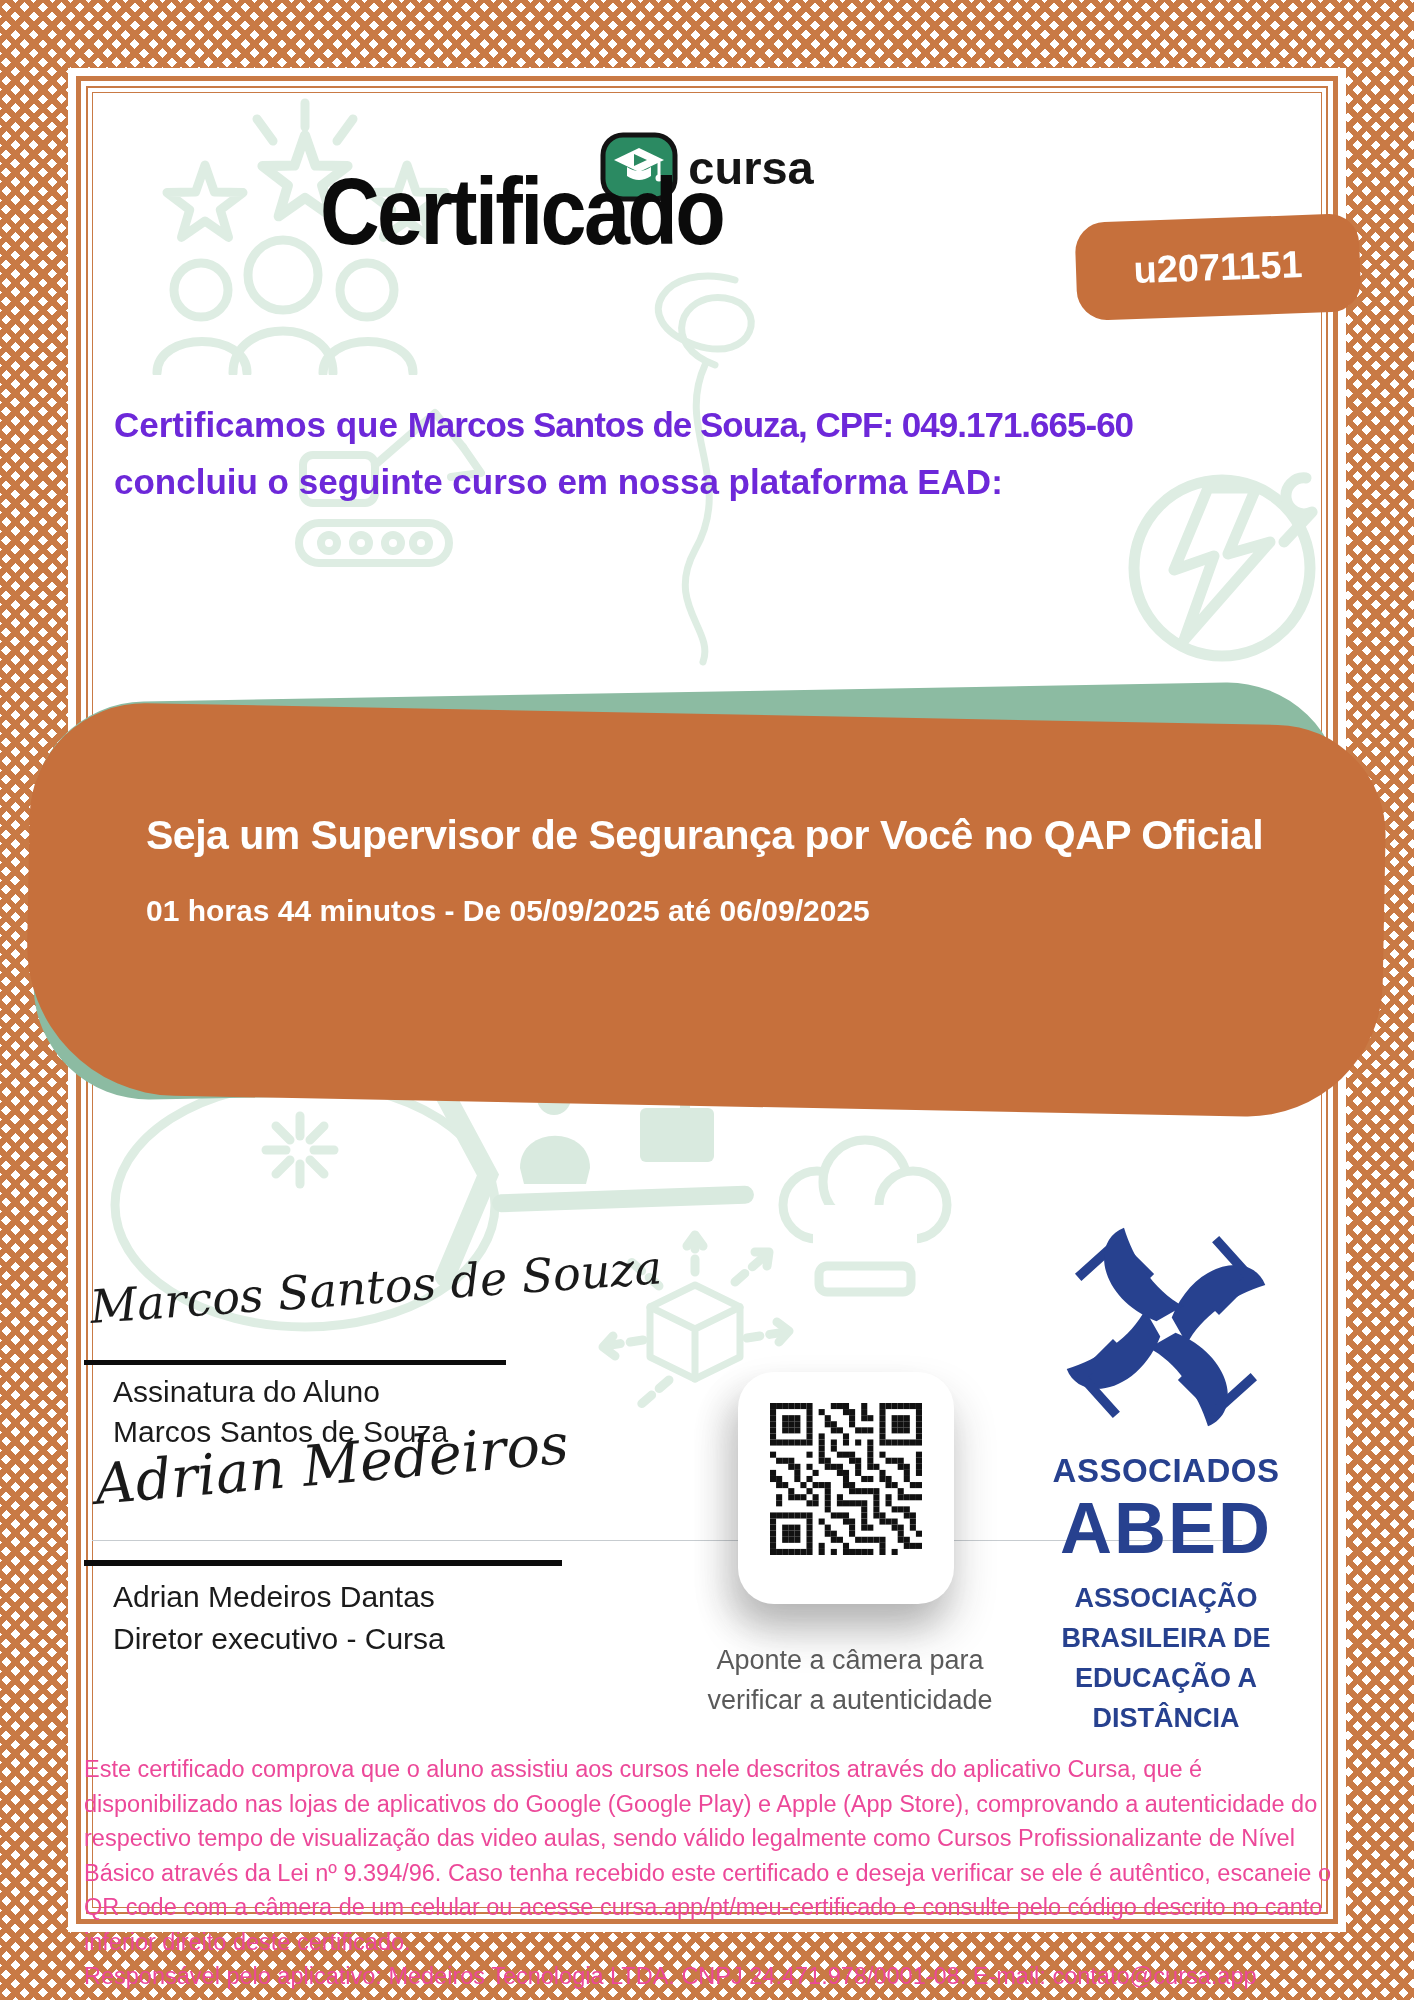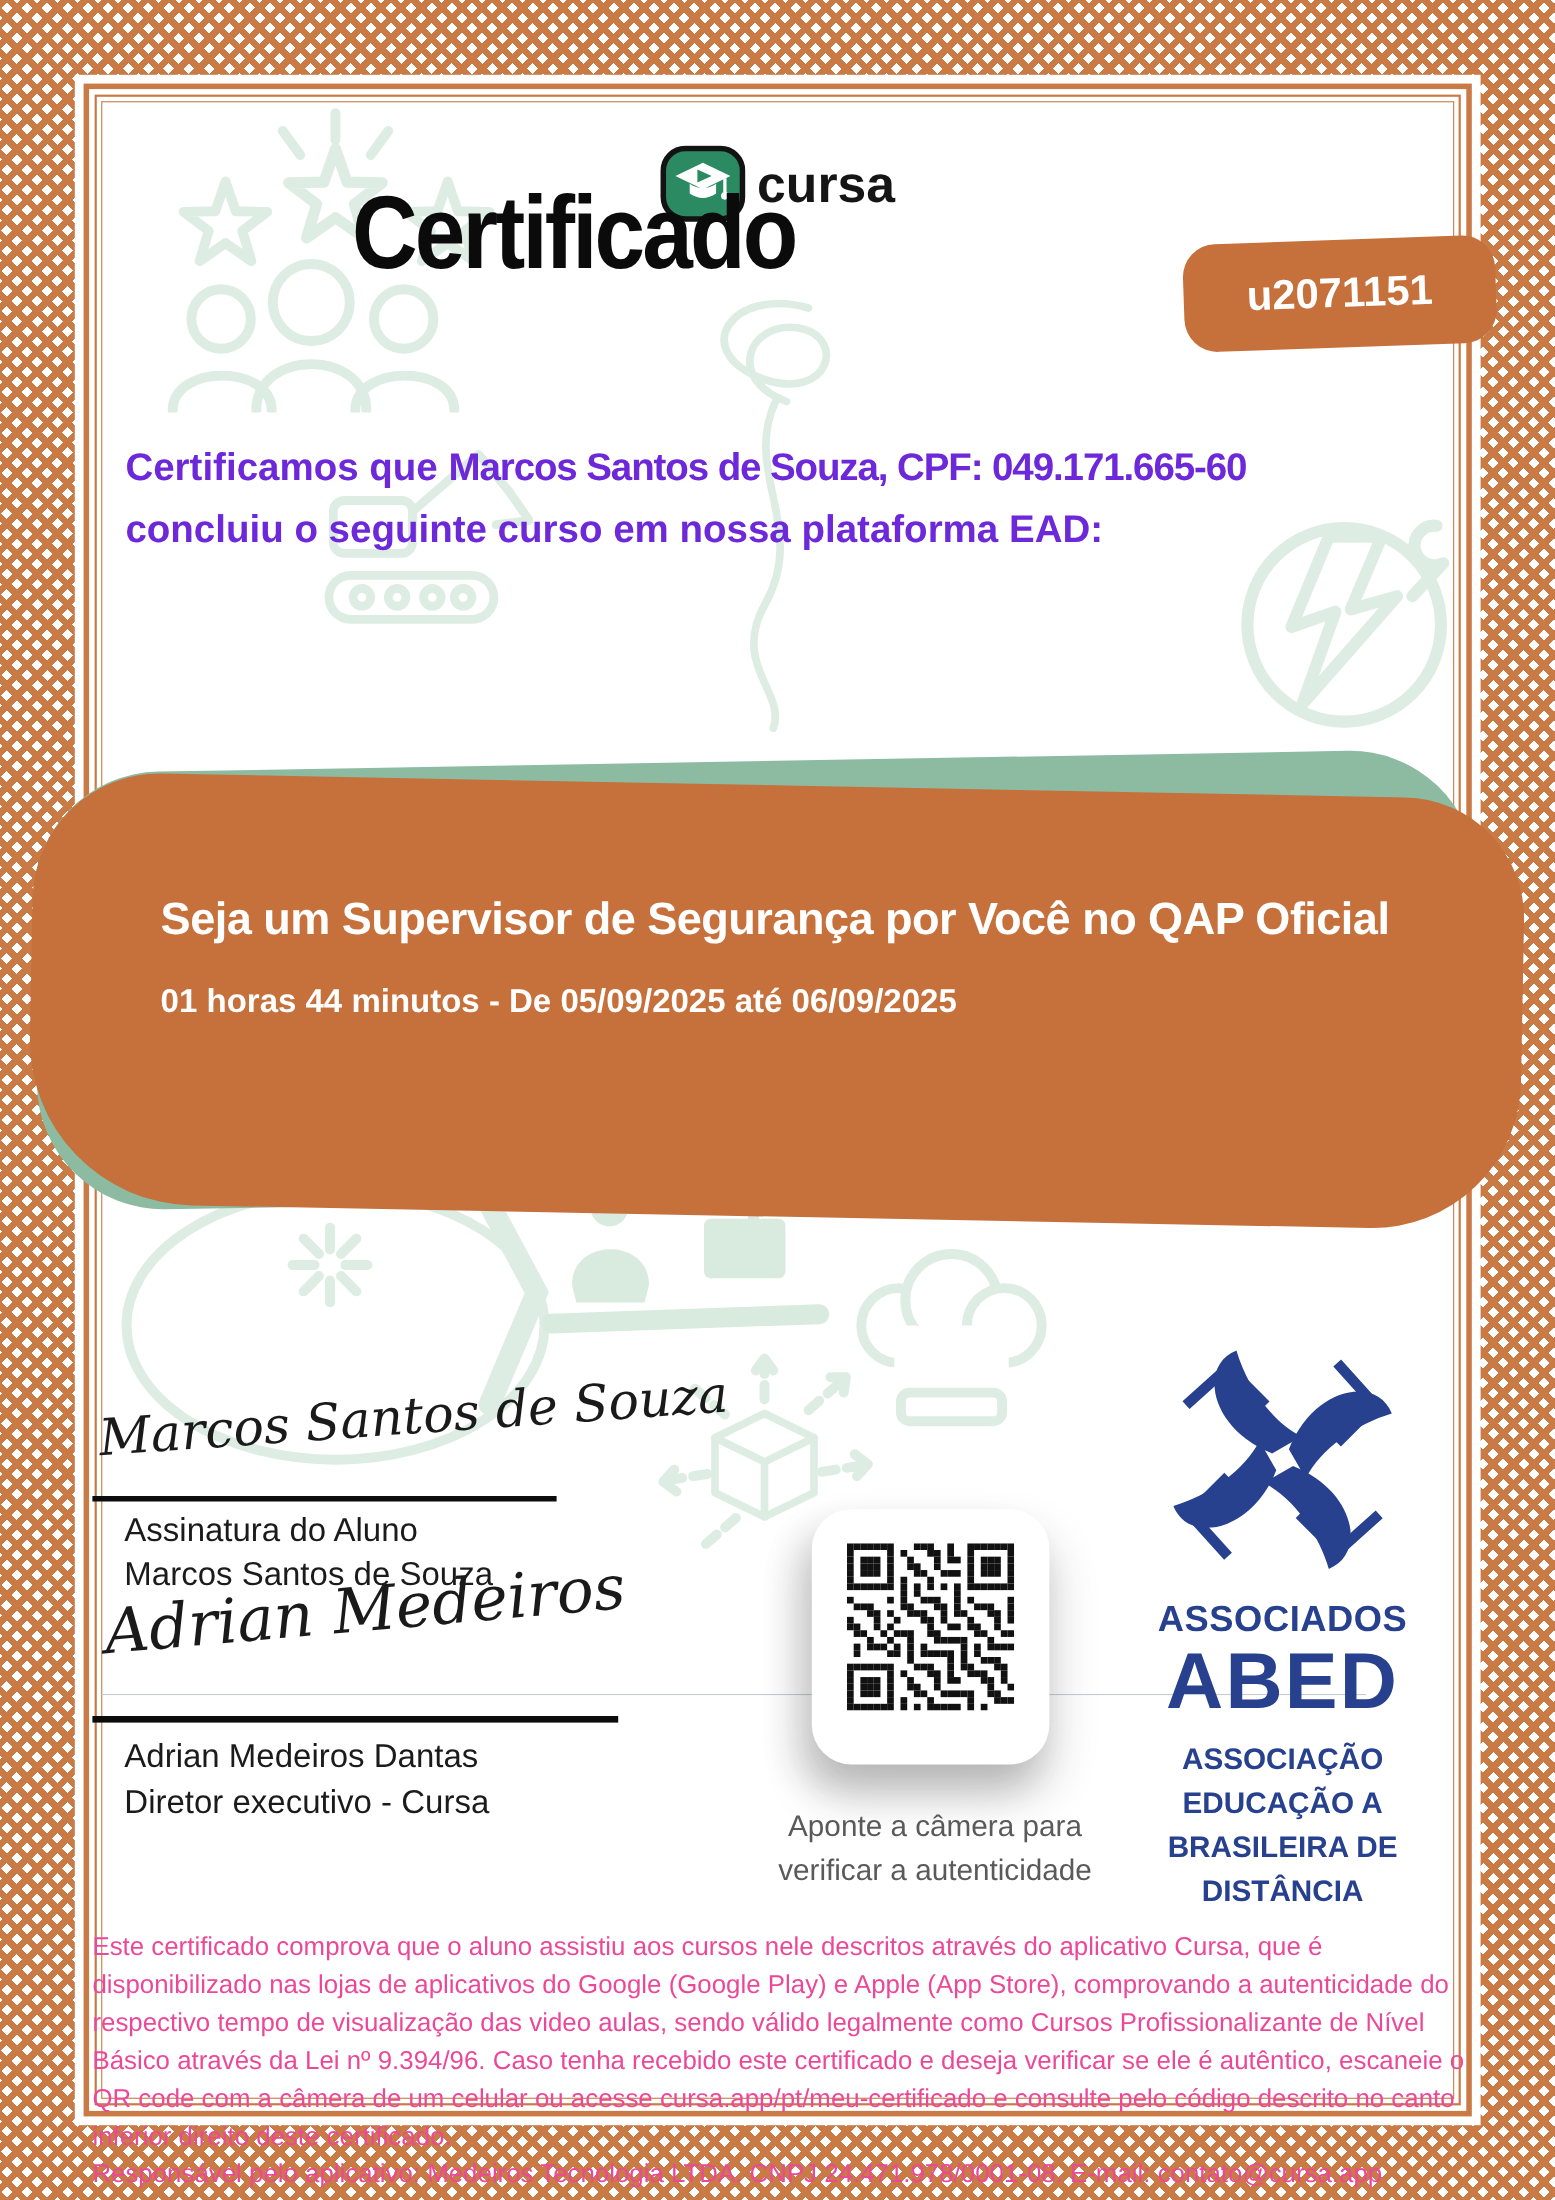--- a/index.html
+++ b/index.html
@@ -538,22 +538,22 @@
         <g transform="rotate(270)">
           <path d="M6,-10 C30,-70 90,-80 104,-44 C70,-34 36,-10 22,18 Z" style="fill:var(--navy)"></path>
           <path d="M-16,-52 L-52,-88 L-92,-52" style="fill:none;stroke:var(--navy);stroke-width:10;stroke-linejoin:round"></path>
         </g>
       </g>
     </svg>
     <div class="abed-l1">ASSOCIADOS</div>
     <div class="abed-l2">ABED</div>
     <div class="abed-sub">
       <div>ASSOCIAÇÃO</div>
+      <div>BRASILEIRA DE</div>
       <div>EDUCAÇÃO A</div>
-      <div>BRASILEIRA DE</div>
       <div>DISTÂNCIA</div>
     </div>
   </div>
 
   <div class="footer">
     <span>Este certificado comprova que o aluno assistiu aos cursos nele descritos através do aplicativo Cursa, que é disponibilizado nas lojas de aplicativos do Google (Google Play) e Apple (App Store), comprovando a autenticidade do respectivo tempo de visualização das video aulas, sendo válido legalmente como Cursos Profissionalizante de Nível Básico através da Lei nº 9.394/96. Caso tenha recebido este certificado e deseja verificar se ele é autêntico, escaneie o QR code com a câmera de um celular ou acesse cursa.app/pt/meu-certificado e consulte pelo código descrito no canto inferior direito deste certificado.</span>
     <span style="display:block">Responsável pelo aplicativo: Medeiros Tecnologia LTDA. CNPJ 24.471.978/0001-08. E-mail: contato@cursa.app</span>
   </div>
 
 </div>

